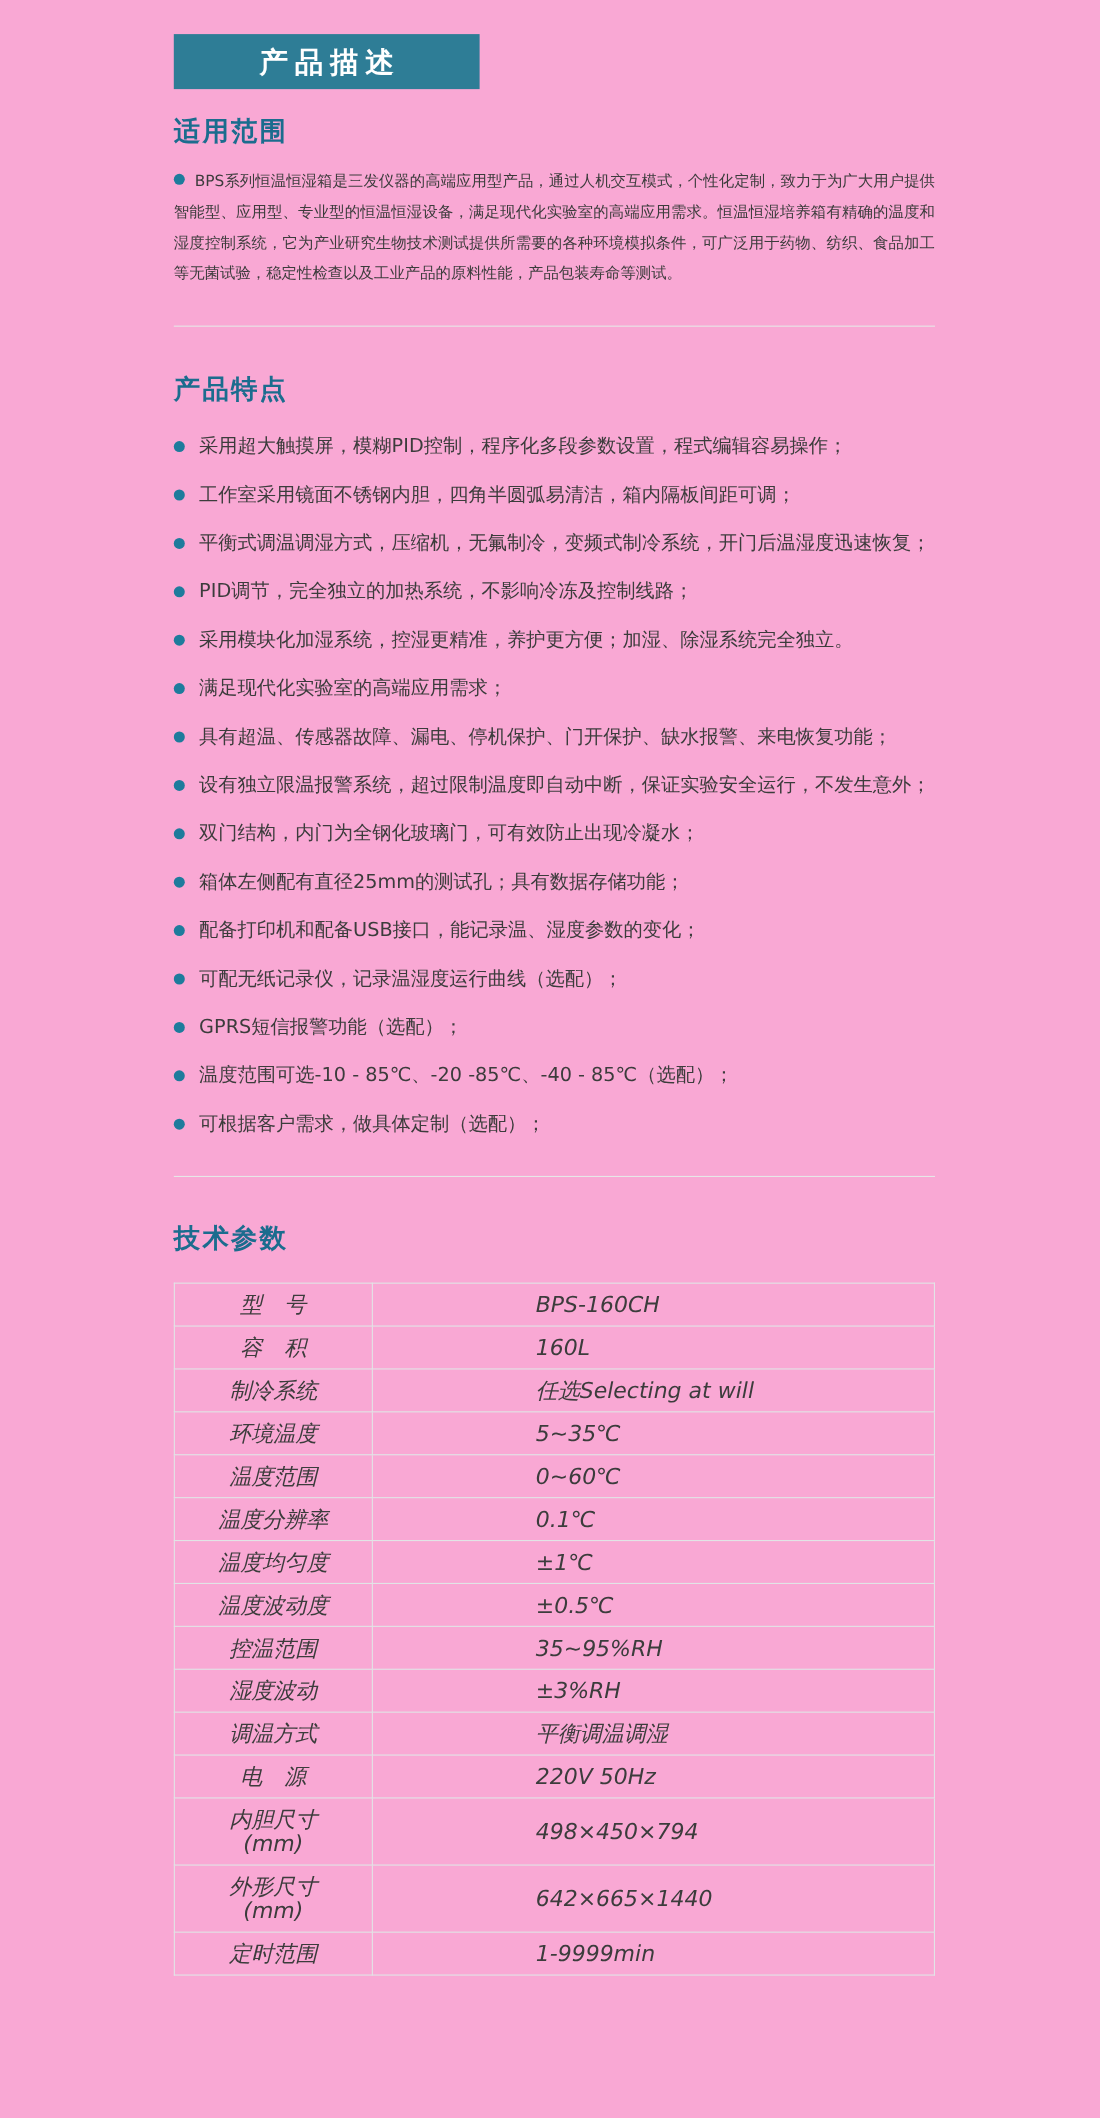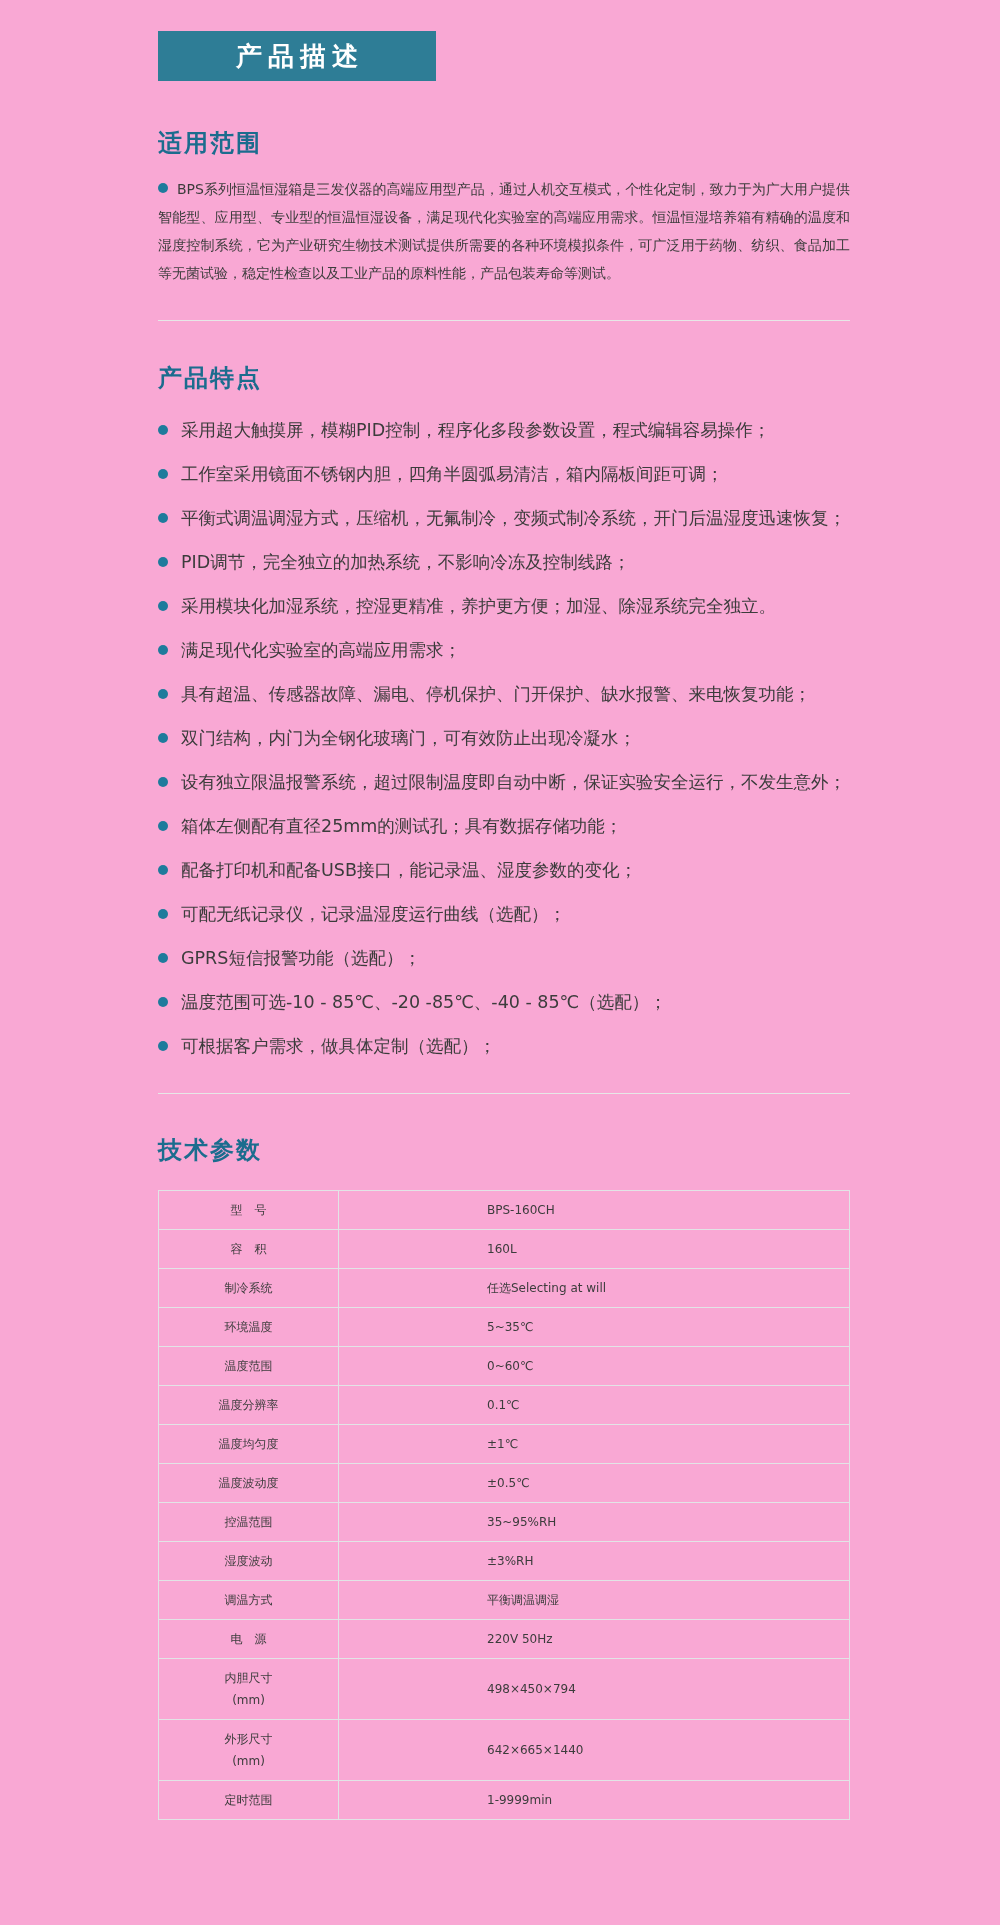--- a/index.html
+++ b/index.html
@@ -38,21 +38,21 @@
     margin-right:-6px;
     white-space:nowrap;
   }
   .section-heading{
     margin:0;
     font-size:24px;
     font-weight:bold;
     color:var(--heading-color);
     letter-spacing:2px;
   }
-  .scope-heading{margin-top:46px;}
+  .scope-heading{margin-top:22px;}
   .scope-para{
     margin:16px 0 0 0;
     font-size:14px;
     line-height:28px;
     text-align:justify;
   }
   .dot{
     display:inline-block;
     width:10px;
     height:10px;
@@ -90,22 +90,23 @@
     top:9px;
   }
   .specs-heading{margin-top:40px;}
   .specs-table{
     border-collapse:collapse;
     margin-top:24px;
     width:100%;
   }
   .specs-table td{
     border:1px solid var(--table-border);
-    font-size:12px;
+    font-size:20px;
     color:var(--text-color);
+    font-style:italic;
   }
   td.spec-label{
     width:165px;
     text-align:center;
     white-space:pre-line;
     line-height:22px;
     padding:8px 7px;
   }
   td.spec-value{
     line-height:22px;
@@ -162,26 +163,26 @@
     <span class="feature-text">满足现代化实验室的高端应用需求；</span>
   </li>
 
   <li class="feature">
     <span class="dot"></span>
     <span class="feature-text">具有超温、传感器故障、漏电、停机保护、门开保护、缺水报警、来电恢复功能；</span>
   </li>
 
   <li class="feature">
     <span class="dot"></span>
+    <span class="feature-text">设有独立限温报警系统，超过限制温度即自动中断，保证实验安全运行，不发生意外；</span>
+  </li>
+
+  <li class="feature">
+    <span class="dot"></span>
     <span class="feature-text">双门结构，内门为全钢化玻璃门，可有效防止出现冷凝水；</span>
-  </li>
-
-  <li class="feature">
-    <span class="dot"></span>
-    <span class="feature-text">设有独立限温报警系统，超过限制温度即自动中断，保证实验安全运行，不发生意外；</span>
   </li>
 
   <li class="feature">
     <span class="dot"></span>
     <span class="feature-text">箱体左侧配有直径25mm的测试孔；具有数据存储功能；</span>
   </li>
 
   <li class="feature">
     <span class="dot"></span>
     <span class="feature-text">配备打印机和配备USB接口，能记录温、湿度参数的变化；</span>

